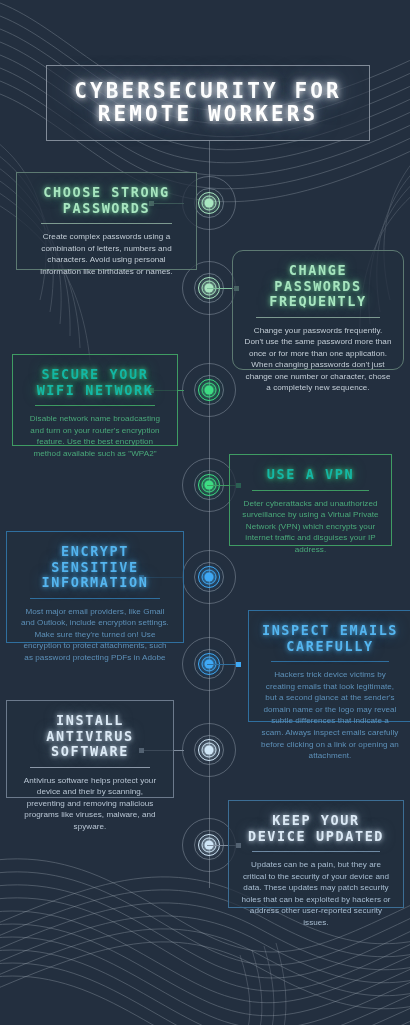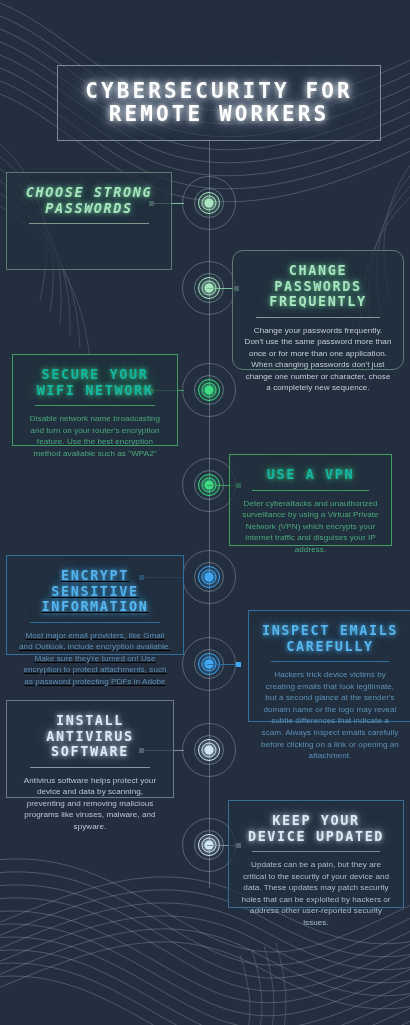--- a/index.html
+++ b/index.html
@@ -14,21 +14,21 @@
   .waves{position:absolute;left:0;top:0;width:410px;height:1025px;pointer-events:none;}
 
   
   .spine{
     position:absolute;left:209px;top:140px;width:1px;height:748px;
     background:#8a93a0;opacity:.55;
   }
 
   
   .title-box{
-    position:absolute;left:57px;top:65px;width:322px;height:74px;
+    position:absolute;left:46px;top:65px;width:322px;height:74px;
     border:1px solid rgba(160,170,182,.75);
     background:rgba(38,50,66,.55);
     display:flex;align-items:center;justify-content:center;
   }
   .title-text{
     color:#ffffff;
     font-size:21px;line-height:23px;
     letter-spacing:3.1px;
     font-weight:700;
     text-align:center;
@@ -269,59 +269,60 @@
     </div>
   <div class="conn left c-pale" style="left:139px;top:750px;width:45px;">
       <div class="cline"></div>
       <div class="cdot"></div>
     </div>
   <div class="conn right c-pale" style="left:207px;top:845px;width:34px;">
       <div class="cline"></div>
       <div class="cdot"></div>
     </div>
 
-  <div class="card t-mint" style="left:6px;top:172px;width:166px;height:98px;font-style:italic;">
+  <div class="card t-mint" style="left:16px;top:172px;width:181px;height:98px;">
     <div class="card-title">CHOOSE STRONG PASSWORDS</div>
     <div class="divider"></div>
+    <div class="card-body">Create complex passwords using a combination of letters, numbers and characters. Avoid using personal information like birthdates or names.</div>
   </div>
 
   <div class="card t-mint" style="left:232px;top:250px;width:172px;height:120px;border-radius:11px;">
     <div class="card-title">CHANGE PASSWORDS FREQUENTLY</div>
     <div class="divider"></div>
     <div class="card-body">Change your passwords frequently. Don't use the same password more than once or for more than one application. When changing passwords don't just change one number or character, chose a completely new sequence.</div>
   </div>
 
   <div class="card t-green" style="left:12px;top:354px;width:166px;height:92px;">
     <div class="card-title">SECURE YOUR WIFI NETWORK</div>
     <div class="divider"></div>
     <div class="card-body">Disable network name broadcasting and turn on your router's encryption feature. Use the best encryption method available such as "WPA2"</div>
   </div>
 
   <div class="card t-green" style="left:229px;top:454px;width:163px;height:92px;">
     <div class="card-title">USE A VPN</div>
     <div class="divider"></div>
     <div class="card-body">Deter cyberattacks and unauthorized surveillance by using a Virtual Private Network (VPN) which encrypts your internet traffic and disguises your IP address.</div>
   </div>
 
-  <div class="card t-blue" style="left:6px;top:555px;width:178px;height:100px;text-decoration:underline;">
+  <div class="card t-blue" style="left:6px;top:531px;width:178px;height:112px;">
     <div class="card-title">ENCRYPT SENSITIVE INFORMATION</div>
     <div class="divider"></div>
-    <div class="card-body">Most major email providers, like Gmail and Outlook, include encryption available. Make sure they're turned on! Use encryption to protect attachments, such as password protecting PDFs in Adobe</div>
+    <div class="card-body">Most major email providers, like Gmail and Outlook, include encryption settings. Make sure they're turned on! Use encryption to protect attachments, such as password protecting PDFs in Adobe</div>
   </div>
 
   <div class="card t-blue" style="left:240px;top:610px;width:164px;height:112px;margin-left:8px;">
     <div class="card-title">INSPECT EMAILS CAREFULLY</div>
     <div class="divider"></div>
     <div class="card-body">Hackers trick device victims by creating emails that look legitimate, but a second glance at the sender's domain name or the logo may reveal subtle differences that indicate a scam. Always inspect emails carefully before clicking on a link or opening an attachment.</div>
   </div>
 
   <div class="card t-pale" style="left:6px;top:700px;width:168px;height:98px;">
     <div class="card-title">INSTALL ANTIVIRUS SOFTWARE</div>
     <div class="divider"></div>
-    <div class="card-body">Antivirus software helps protect your device and data by scanning, preventing and removing malicious programs like viruses, malware, and spyware.</div>
+    <div class="card-body">Antivirus software helps protect your device and their by scanning, preventing and removing malicious programs like viruses, malware, and spyware.</div>
   </div>
 
   <div class="card t-pale t-pale-b" style="left:228px;top:800px;width:176px;height:108px;">
     <div class="card-title">KEEP YOUR DEVICE UPDATED</div>
     <div class="divider"></div>
     <div class="card-body">Updates can be a pain, but they are critical to the security of your device and data. These updates may patch security holes that can be exploited by hackers or address other user-reported security issues.</div>
   </div>
 
 </div>
 

